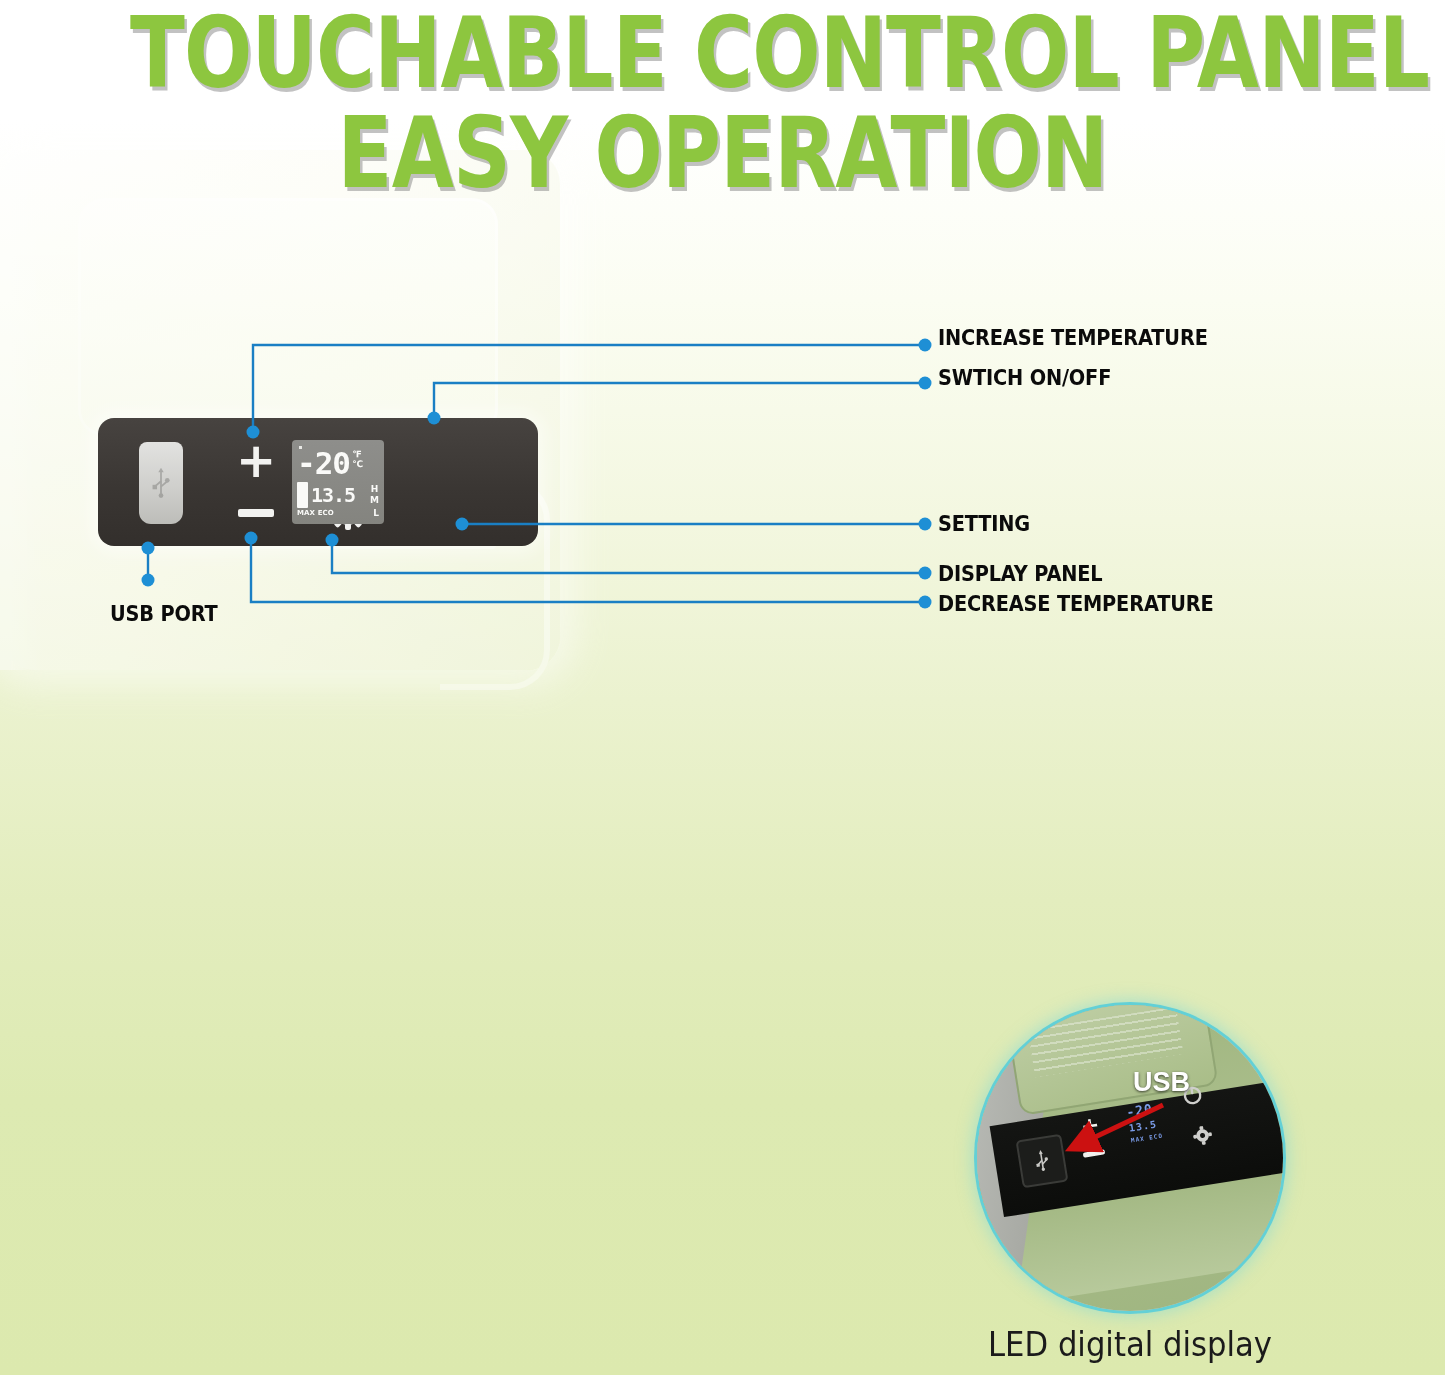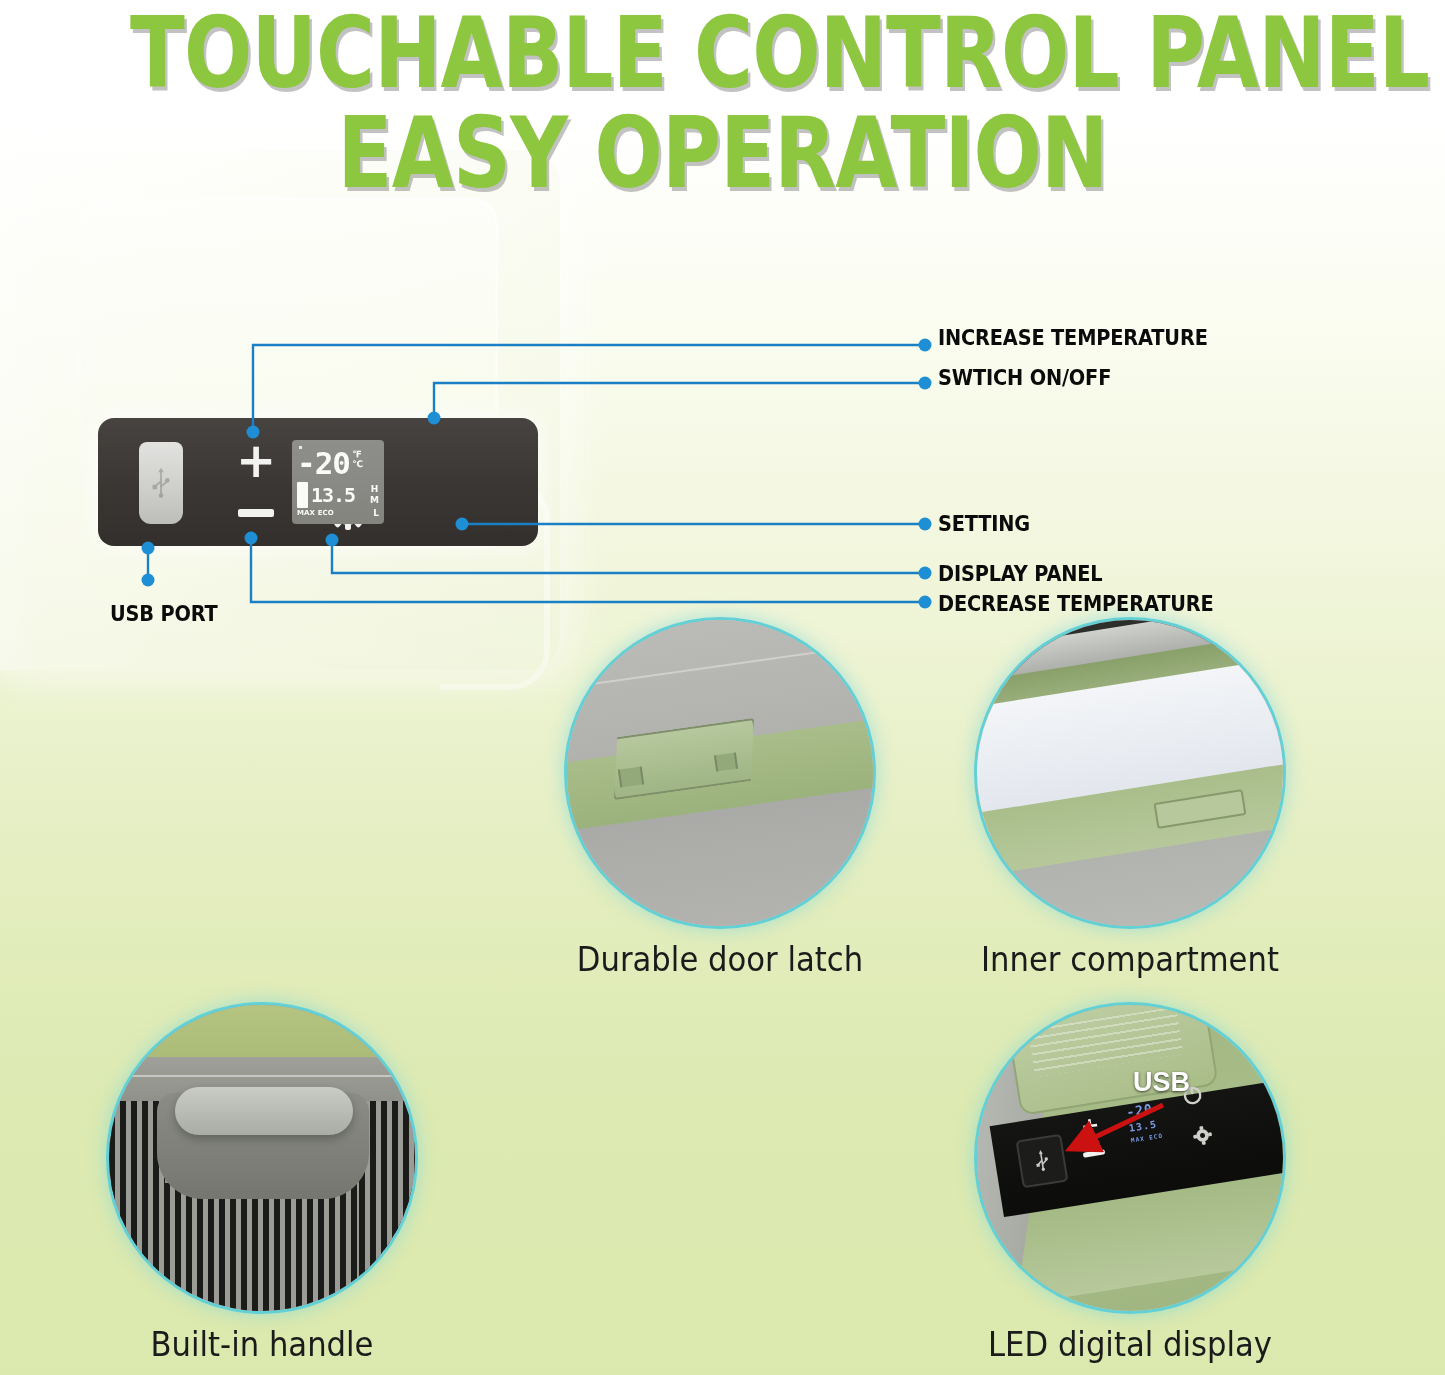--- a/index.html
+++ b/index.html
@@ -493,65 +493,22 @@
 <div class="callout-label" id="label-increase-temperature">INCREASE TEMPERATURE</div>
 <div class="callout-label" id="label-switch-onoff">SWTICH ON/OFF</div>
 <div class="callout-label" id="label-setting">SETTING</div>
 <div class="callout-label" id="label-display-panel">DISPLAY PANEL</div>
 <div class="callout-label" id="label-decrease-temperature">DECREASE TEMPERATURE</div>
 <div class="callout-label" id="label-usb-port">USB PORT</div>
 
 <div id="feature-grid">
 
 
-  <div class="feature-cell" id="cell-latch">
-    <div class="feature-circle">
-      <div id="img-latch">
-        <div id="latch-top"></div>
-        <div id="latch-seam"></div>
-        <div id="latch-bottom"></div>
-        <div id="latch-greenband"></div>
-        <div id="latch-piece"></div>
-        <div id="latch-notch1"></div>
-        <div id="latch-notch2"></div>
-      </div>
-    </div>
-    <div class="feature-caption">Durable door latch</div>
-  </div>
-
-  <div class="feature-cell" id="cell-inner">
-    <div class="feature-circle">
-      <div id="img-inner">
-        <div id="inner-dark"></div>
-        <div id="inner-greytop"></div>
-        <div id="inner-greenrim"></div>
-        <div id="inner-white"></div>
-        <div id="inner-greenlow"></div>
-        <div id="inner-catch"></div>
-        <div id="inner-grey-bot"></div>
-      </div>
-    </div>
-    <div class="feature-caption">Inner compartment</div>
-  </div>
-
-  <div class="feature-cell" id="cell-handle">
-    <div class="feature-circle">
-      <div id="img-handle">
-        <div id="hdl-greenband"></div>
-        <div id="hdl-greytop"></div>
-        <div id="hdl-ventBot"></div>
-        <div id="hdl-ventL"></div>
-        <div id="hdl-ventR"></div>
-        <div id="hdl-bar"></div>
-        <div id="hdl-recess"></div>
-        <div id="hdl-grip"></div>
-      </div>
-    </div>
-    <div class="feature-caption">Built-in handle</div>
-  </div>
+
+
 
 
   <div class="feature-cell" id="cell-led">
     <div class="feature-circle">
       <div id="img-led">
         <div id="led-bodylow"></div>
         <div id="led-greyleft"></div>
         <div id="led-lid">
           <div id="led-lid-rib"></div>
         </div>

